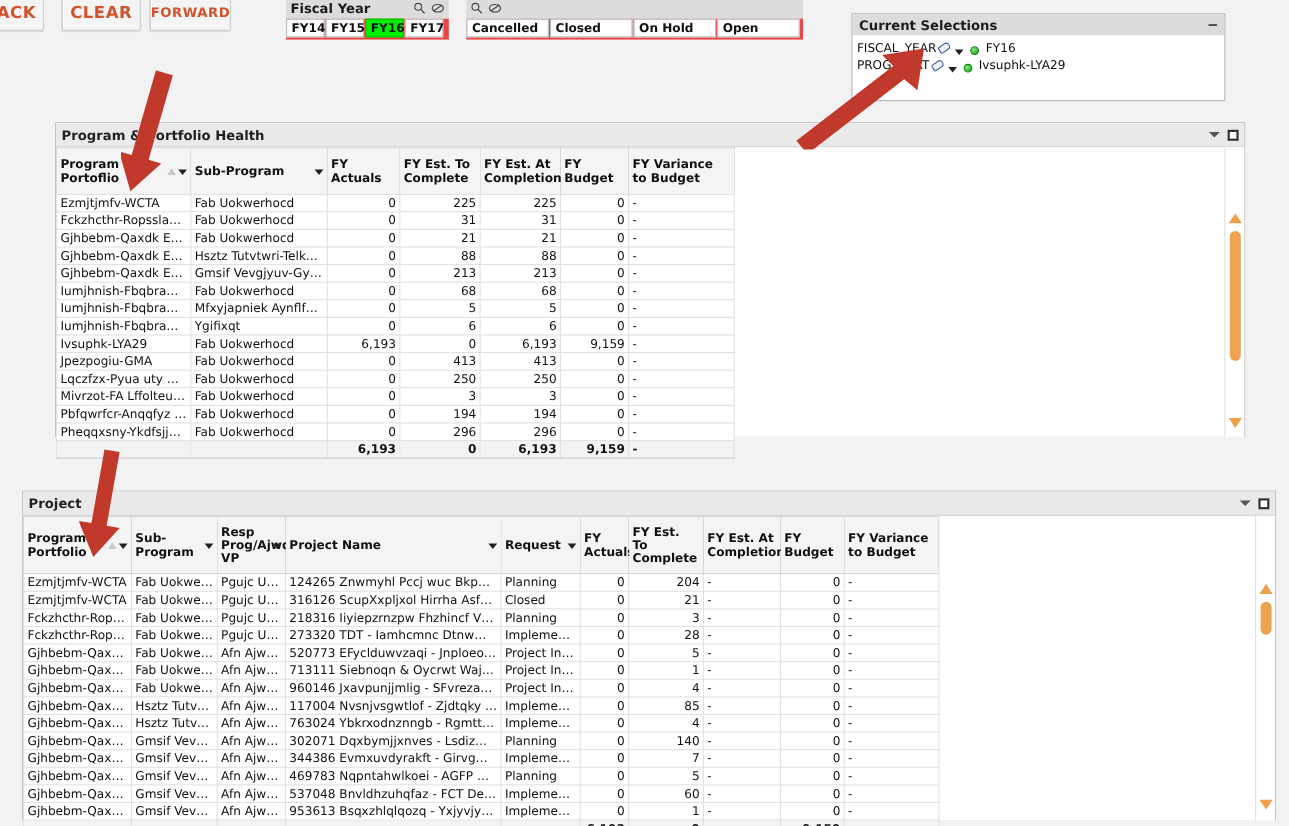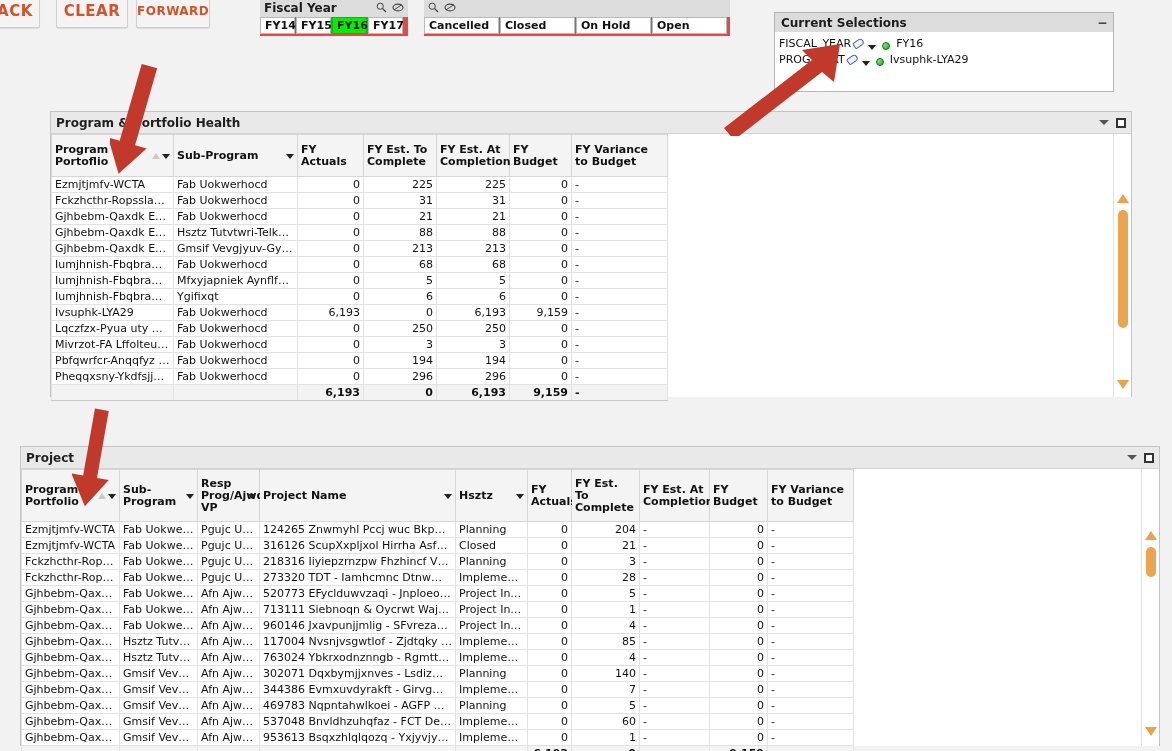--- a/index.html
+++ b/index.html
@@ -385,20 +385,29 @@
               <td class="num">0</td>
               <td>-</td>
             </tr>
             <tr>
               <td>Ivsuphk-LYA29</td>
               <td>Fab Uokwerhocd</td>
               <td class="num">6,193</td>
               <td class="num">0</td>
               <td class="num">6,193</td>
               <td class="num">9,159</td>
+              <td>-</td>
+            </tr>
+            <tr>
+              <td>Jpezpogiu-GMA</td>
+              <td>Fab Uokwerhocd</td>
+              <td class="num">0</td>
+              <td class="num">413</td>
+              <td class="num">413</td>
+              <td class="num">0</td>
               <td>-</td>
             </tr>
             <tr>
               <td>Lqczfzx-Pyua uty Ggr…</td>
               <td>Fab Uokwerhocd</td>
               <td class="num">0</td>
               <td class="num">250</td>
               <td class="num">250</td>
               <td class="num">0</td>
               <td>-</td>
@@ -486,21 +495,21 @@
             </th>
             <th>
               <span class="thwrap">Resp Prog/Ajwd VP</span>
               <span class="hdr-caret"></span>
             </th>
             <th>
               <span class="thwrap">Project Name</span>
               <span class="hdr-caret"></span>
             </th>
             <th>
-              <span class="thwrap">Hsztz</span>
+              <span class="thwrap">Request</span>
               <span class="hdr-caret"></span>
             </th>
             <th class="num">
               <span class="thwrap">FY Actuals</span>
             </th>
             <th class="num">
               <span class="thwrap">FY Est. To Complete</span>
             </th>
             <th class="num">
               <span class="thwrap">FY Est. At Completion</span>

